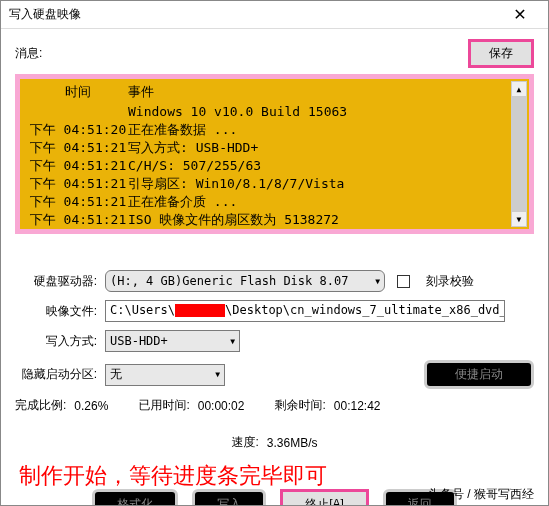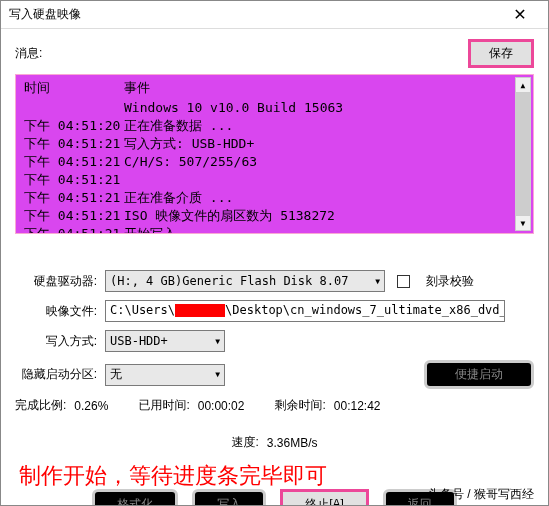--- a/index.html
+++ b/index.html
@@ -5,21 +5,21 @@
 * { box-sizing: border-box; margin: 0; padding: 0; }
 body { font-family: "Microsoft YaHei", SimSun, sans-serif; font-size: 12px; background: #fff; width: 549px; height: 506px; overflow: hidden; position: relative; border: 1px solid #888; }
 .titlebar { height: 28px; background: #fff; border-bottom: 1px solid #ddd; display: flex; align-items: center; padding: 0 8px; }
 .titlebar .title { flex: 1; }
 .titlebar .close { width: 40px; height: 28px; display: flex; align-items: center; justify-content: center; font-size: 16px; cursor: pointer; }
 .content { padding: 10px 14px; }
 .msg-row { display: flex; align-items: center; margin-bottom: 6px; }
 .msg-row .label { flex: 1; }
 .btn { background: #e1e1e1; border: 3px solid #ec4899; padding: 3px 18px; cursor: pointer; font-size: 12px; }
 .btn.disabled { color: #888; background: #000000; border-color: #ccc; cursor: default; border-radius: 6px; }
-.log-box { border: 1px solid #f9a8d4; background: #d946ef; height: 160px; overflow: hidden; position: relative; padding: 4px 8px; font-family: "SimSun", "MS Gothic", monospace; font-size: 13px; }
+.log-box { border: 5px solid #f9a8d4; background: #eab308; height: 160px; overflow: hidden; position: relative; padding: 4px 8px; font-family: "SimSun", "MS Gothic", monospace; font-size: 13px; text-align: center; }
 .log-header { font-weight: normal; margin-bottom: 2px; }
 .log-line { display: flex; line-height: 18px; white-space: pre; }
 .log-time { width: 100px; }
 .log-scroll { position: absolute; right: 2px; top: 2px; bottom: 2px; width: 16px; background: #f0f0f0; display: flex; flex-direction: column; }
 .scroll-btn { height: 16px; border: 1px solid #ccc; background: #f0f0f0; display: flex; align-items: center; justify-content: center; font-size: 8px; }
 .scroll-track { flex: 1; background: #f0f0f0; position: relative; }
 .scroll-thumb { position: absolute; top: 0; left: 0; right: 0; height: 100%; background: #cdcdcd; }
 .form-section { margin-top: 36px; }
 .form-row { display: flex; align-items: center; margin-bottom: 8px; }
 .form-row .flabel { width: 90px; text-align: right; padding-right: 8px; }
@@ -55,58 +55,58 @@
   <div class="log-box">
     <div class="log-line log-header">
       <span class="log-time">时间</span>
       <span>事件</span>
     </div>
     <div id="log-lines">
         <div class="log-line"><span class="log-time"></span><span>Windows 10 v10.0 Build 15063</span></div>
         <div class="log-line"><span class="log-time">下午 04:51:20</span><span>正在准备数据 ...</span></div>
         <div class="log-line"><span class="log-time">下午 04:51:21</span><span>写入方式: USB-HDD+</span></div>
         <div class="log-line"><span class="log-time">下午 04:51:21</span><span>C/H/S: 507/255/63</span></div>
-        <div class="log-line"><span class="log-time">下午 04:51:21</span></div>
+        <div class="log-line"><span class="log-time">下午 04:51:21</span><span>引导扇区: Win10/8.1/8/7/Vista</span></div>
         <div class="log-line"><span class="log-time">下午 04:51:21</span><span>正在准备介质 ...</span></div>
         <div class="log-line"><span class="log-time">下午 04:51:21</span><span>ISO 映像文件的扇区数为 5138272</span></div>
         <div class="log-line"><span class="log-time">下午 04:51:21</span><span>开始写入 ...</span></div>
       </div>
     <div class="log-scroll">
       <div class="scroll-btn">▲</div>
       <div class="scroll-track">
         <div class="scroll-thumb"></div>
       </div>
       <div class="scroll-btn">▼</div>
     </div>
   </div>
 
   <div class="form-section">
 
     <div class="form-row">
       <span class="flabel">硬盘驱动器:</span>
-      <div class="combo" style="width:280px;">
+      <div class="combo" style="width:280px;border-radius:6px;">
         <span>(H:, 4 GB)Generic Flash Disk      8.07</span>
         <span class="arrow">▼</span>
       </div>
       <label class="checkbox">
         <span class="box"></span>
         <span>刻录校验</span>
       </label>
     </div>
 
     <div class="form-row">
       <span class="flabel">映像文件:</span>
       <div class="text-input" style="width:400px;">
         <span>C:\Users\</span><span class="redacted"></span><span>\Desktop\cn_windows_7_ultimate_x86_dvd_x15-65</span>
       </div>
     </div>
 
     <div class="form-row">
       <span class="flabel">写入方式:</span>
-      <div class="combo" style="width:120px;">
+      <div class="combo" style="width:135px;">
         <span>USB-HDD+</span>
         <span class="arrow">▼</span>
       </div>
     </div>
 
     <div class="form-row">
       <span class="flabel">隐藏启动分区:</span>
       <div class="combo" style="width:120px;">
         <span>无</span>
         <span class="arrow">▼</span>

